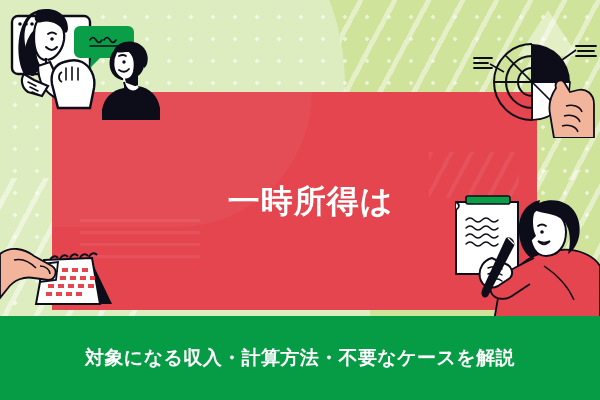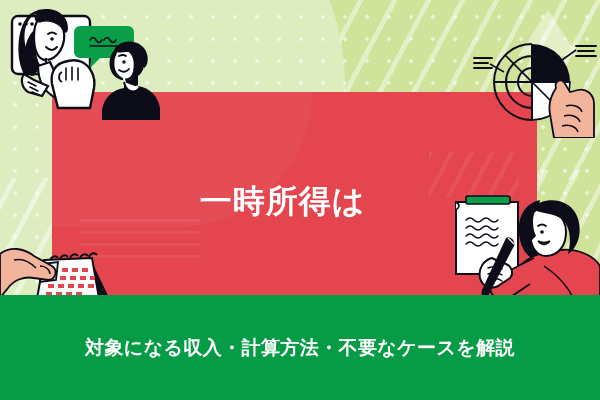--- a/index.html
+++ b/index.html
@@ -93,42 +93,42 @@
   .red-banner .faint-lines-r {
     position:absolute; right:18px; top:60px;
     width:90px; height:46px;
     background:repeating-linear-gradient(118deg,
        rgba(255,255,255,.07) 0px, rgba(255,255,255,.07) 4px,
        transparent 4px, transparent 18px);
   }
 
   .title-wrap {
     position:absolute;
-    left:40px; top:92px;
+    left:68px; top:92px;
     width:485px; height:218px;
     display:flex; flex-direction:column;
     align-items:center; justify-content:center;
     gap:4px;
     z-index:12;
   }
   .title-line {
     color:#ffffff;
     font-size:32px;
     font-weight:bold;
     letter-spacing:1px;
     line-height:1.28;
     white-space:nowrap;
     text-shadow:0 1px 0 rgba(0,0,0,.04);
   }
 
   
   .green-footer {
     position:absolute;
     left:0; bottom:0;
-    width:600px; height:105px;
+    width:600px; height:84px;
     background:#069b45;
     display:flex; align-items:center; justify-content:center;
     z-index:14;
   }
   .footer-text {
     color:#ffffff;
     font-size:19px;
     font-weight:bold;
     letter-spacing:.4px;
     white-space:nowrap;

